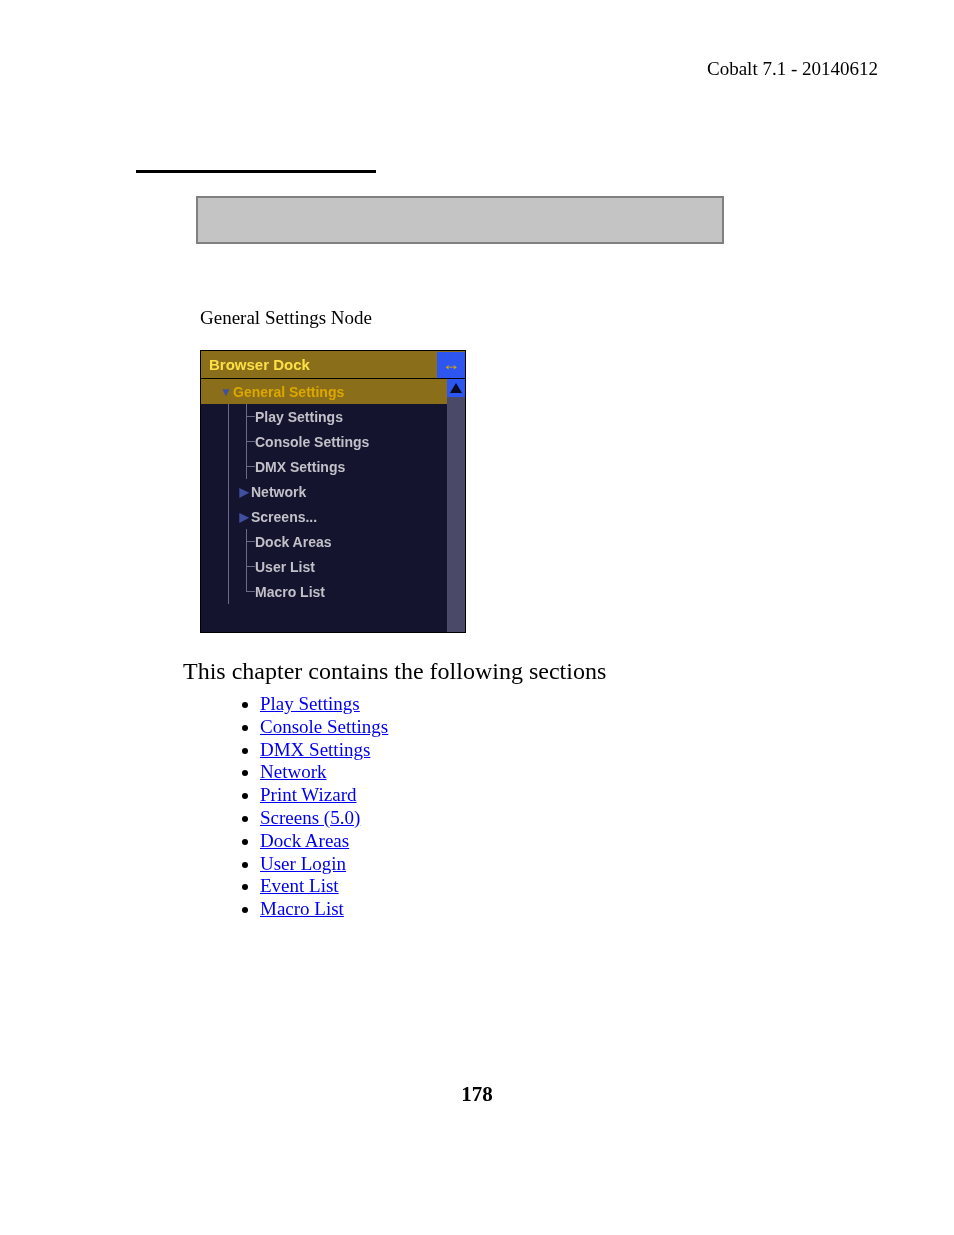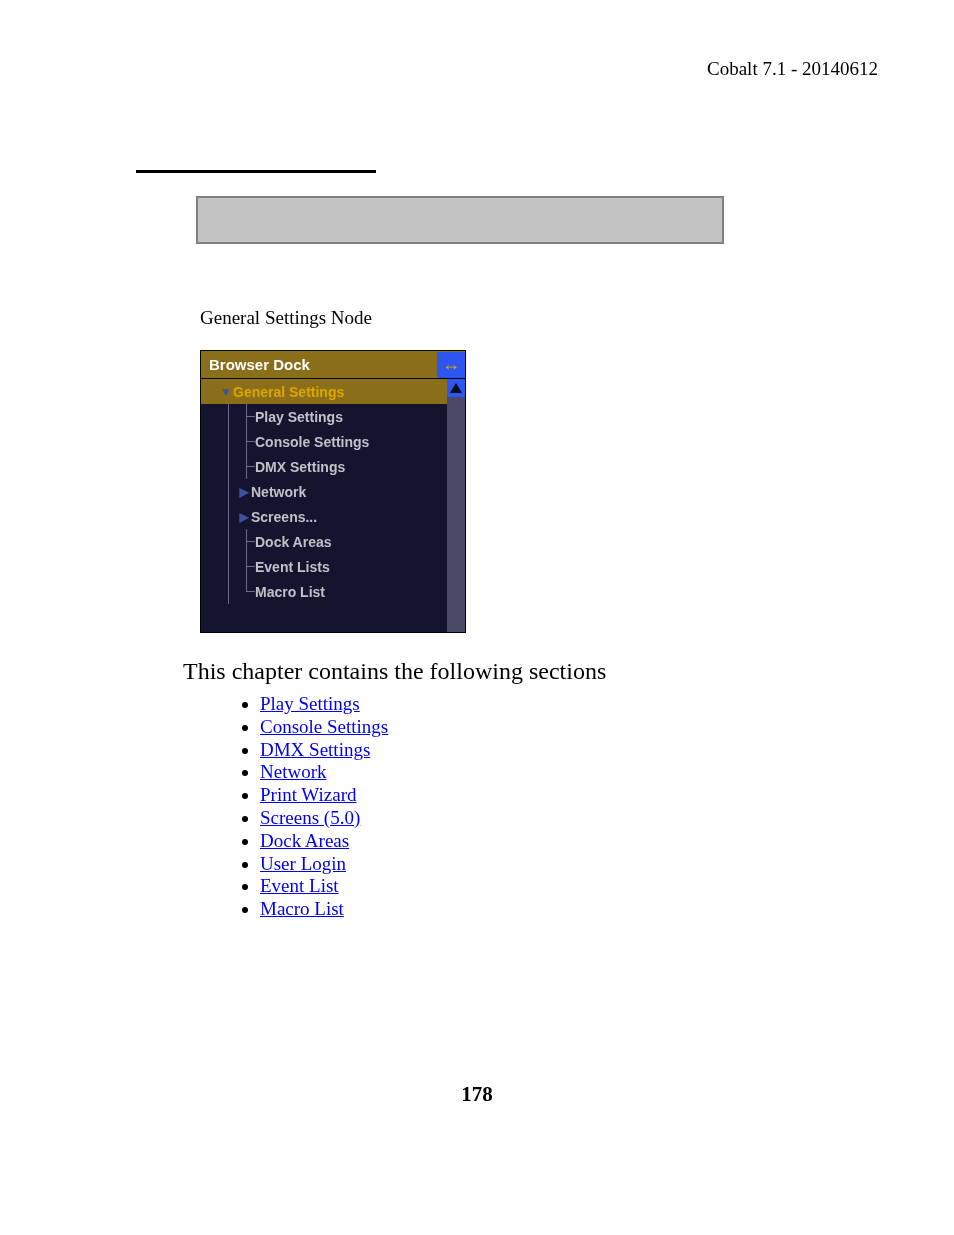--- a/index.html
+++ b/index.html
@@ -53,21 +53,21 @@
       border: 1px solid #000000;
     }
     .dock-header {
       background: #8a6e1a;
       height: 28px;
       display: flex;
       align-items: center;
       border-bottom: 1px solid #000000;
     }
     .dock-title {
-      color: #ffffff;
+      color: #fde047;
       font-family: Verdana, Arial, sans-serif;
       font-weight: bold;
       font-size: 15px;
       padding-left: 8px;
       flex: 1;
     }
     .dock-resize {
       width: 28px;
       height: 26px;
       background: #2d55ef;
@@ -254,21 +254,21 @@
       <div class="tree-row">
         <span class="tree-indent"></span>
         <span class="tree-guide"></span>
         <span class="tree-guide tee"></span>
         <span>Dock Areas</span>
       </div>
       <div class="tree-row">
         <span class="tree-indent"></span>
         <span class="tree-guide"></span>
         <span class="tree-guide tee"></span>
-        <span>Event Lists</span>
+        <span>User List</span>
       </div>
       <div class="tree-row">
         <span class="tree-indent"></span>
         <span class="tree-guide"></span>
         <span class="tree-guide end"></span>
         <span>Macro List</span>
       </div>
     </div>
     <div class="scrollbar">
       <div class="scroll-arrow-up">

